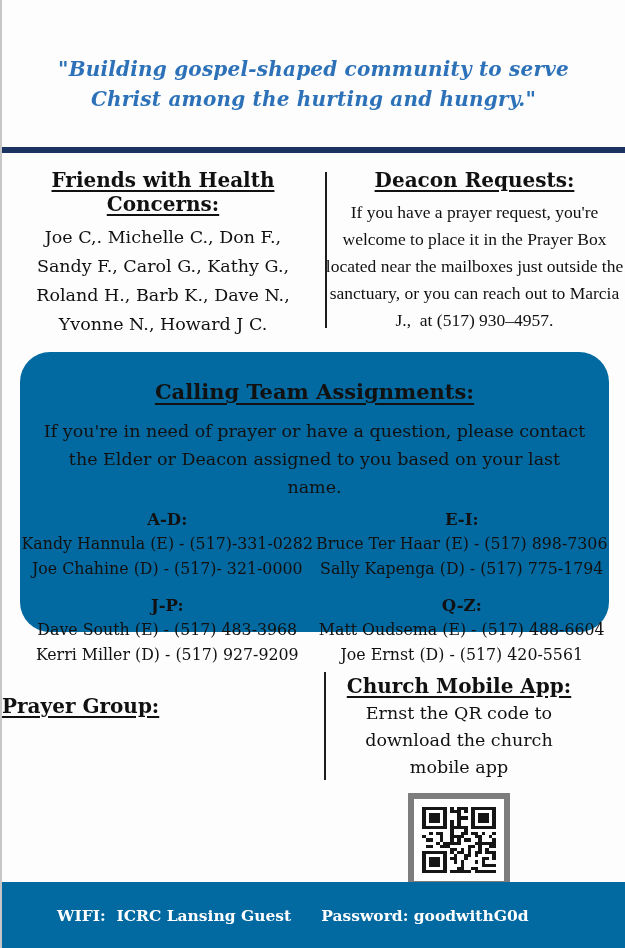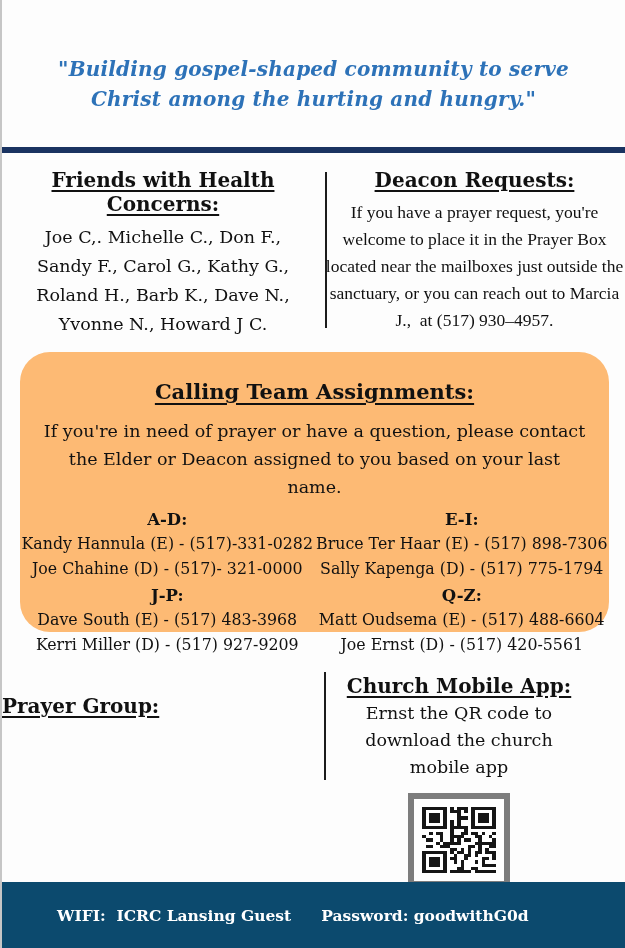--- a/index.html
+++ b/index.html
@@ -30,52 +30,52 @@
     font-weight:bold; font-size:20px; text-decoration:underline;
     text-underline-offset:3px; text-decoration-thickness:1.6px;
   }
   .health-lines { margin-top:7px; font-size:17.5px; line-height:29px; }
   .prayreq-body {
     margin:7px auto 0; width:298px; font-size:17.5px; line-height:27px; white-space:pre-wrap;font-family:Liberation Serif, serif;
   }
   
   .panel {
     position:absolute; top:352px; left:18px; width:589px; height:280px;
-    background:#fdba74; border-radius:30px; text-align:center;
+    background:#0369a1; border-radius:30px; text-align:center;
   }
   .panel-heading {
     margin-top:27px; font-weight:bold; font-size:21px; text-decoration:underline;
     text-underline-offset:4px; text-decoration-thickness:2px;
   }
   .panel-intro {
     margin:13px auto 0; max-width:550px; font-size:17.5px; line-height:28px;
   }
   .panel-grid {
-    margin-top:6px; display:grid; grid-template-columns:1fr 1fr; row-gap:2px;
+    margin-top:6px; display:grid; grid-template-columns:1fr 1fr; row-gap:12px;
   }
   .group { text-align:center; }
   .group-range { font-weight:bold; font-size:16.5px; line-height:25px; }
   .group-member { font-size:15.8px; line-height:24.5px; white-space:nowrap; }
   
   .bottom-section { position:absolute; top:660px; left:0; right:0; height:220px; }
   .bottom-section .divider {
     position:absolute; left:322px; top:12px; height:108px; width:2px; background:#1c1c1c;
   }
   .col-praygroup { position:absolute; left:0; top:34px; width:322px; }
   .praygroup-body { margin:6px auto 0; width:302px; font-size:17.5px; line-height:27px; }
   .col-app { position:absolute; left:322px; top:14px; width:270px; text-align:center; }
   .app-body { margin:2px auto 0; width:210px; font-size:17.5px; line-height:27px; }
   .qr-frame {
     margin:12px auto 0; width:102px; height:94px;
     border:6px solid #7d7d7d; background:#fff; padding:8px;
   }
   .qr-frame svg { display:block; }
   
   .footer {
-    position:absolute; left:0; right:0; top:882px; height:66px; background:#0c4a6e;
+    position:absolute; left:0; right:0; top:882px; height:66px; background:#0369a1;
     color:#fff; display:flex; align-items:center; padding-left:55px;
     font-weight:bold; font-size:15.5px;
   }
   .footer .wifi { white-space:pre; margin-right:30px; }
   .footer .pwd { white-space:pre; }
 </style>
 </head>
 <body>
 
 <div class="page">

